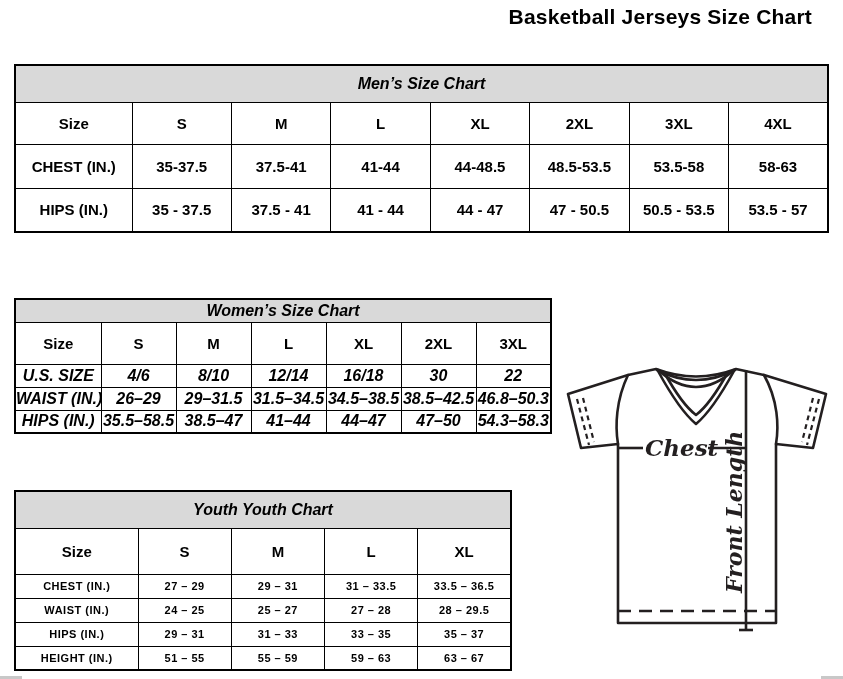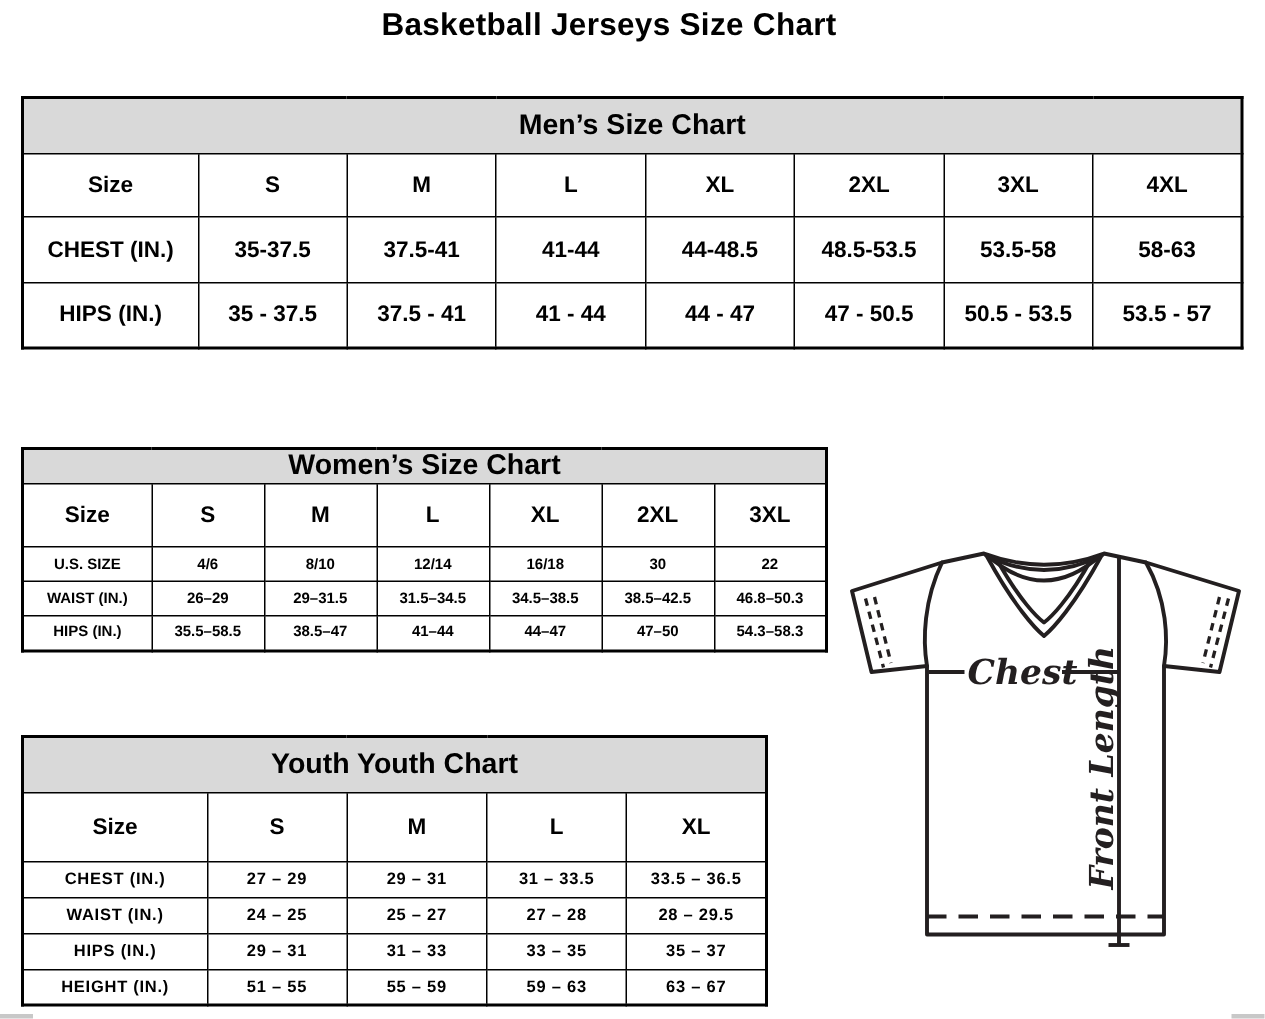--- a/index.html
+++ b/index.html
@@ -3,46 +3,46 @@
 <meta charset="utf-8">
 <style>
   html,body{margin:0;padding:0;}
   body{
     width:843px;height:679px;position:relative;overflow:hidden;
     background:#ffffff;color:#000;
     font-family:"Liberation Sans",sans-serif;
   }
   .page-title{
     position:absolute;top:5px;left:0;width:812px;
-    text-align:center;font-size:21px;font-weight:bold;letter-spacing:0.2px;
+    text-align:right;font-size:21px;font-weight:bold;letter-spacing:0.2px;
   }
   table.size-table{
     position:absolute;border-collapse:collapse;table-layout:fixed;background:#fff;
   }
   table.size-table th,table.size-table td{
     border:1px solid #000;text-align:center;vertical-align:middle;
     font-weight:bold;padding:0;white-space:nowrap;overflow:hidden;
   }
   table.size-table{border:2px solid #000;}
-  .cell-title{background:#d9d9d9;font-size:19px;}
+  .cell-title{background:#d9d9d9;font-size:16px;font-style:italic;}
   
   .t-men{left:14px;top:64px;width:815px;}
   .t-men th,.t-men td{border-width:2px;}
   .t-men .tr-title{height:37px;}
   .t-men .tr-cols{height:42px;}
   .t-men .tr-data{height:44px;}
   .t-men .cell-col,.t-men .cell-label,.t-men .cell-val{font-size:15px;}
   .t-men col.c-label{width:117px;}
   
   .t-women{left:14px;top:298px;width:538px;}
   .t-women .tr-title{height:23px;}
   .t-women .tr-cols{height:42px;}
   .t-women .tr-data{height:23px;}
   .t-women .cell-col{font-size:15px;}
-  .t-women .cell-label,.t-women .cell-val{font-size:10px;}
+  .t-women .cell-label,.t-women .cell-val{font-size:16px;font-style:italic;}
   .t-women col.c-label{width:86px;}
   
   .t-youth{left:14px;top:490px;width:498px;}
   .t-youth .tr-title{height:37px;}
   .t-youth .tr-cols{height:46px;}
   .t-youth .tr-data{height:24px;}
   .t-youth .cell-col{font-size:15px;}
   .t-youth .cell-label,.t-youth .cell-val{font-size:11px;letter-spacing:0.5px;}
   .t-youth col.c-label{width:123px;}
   

